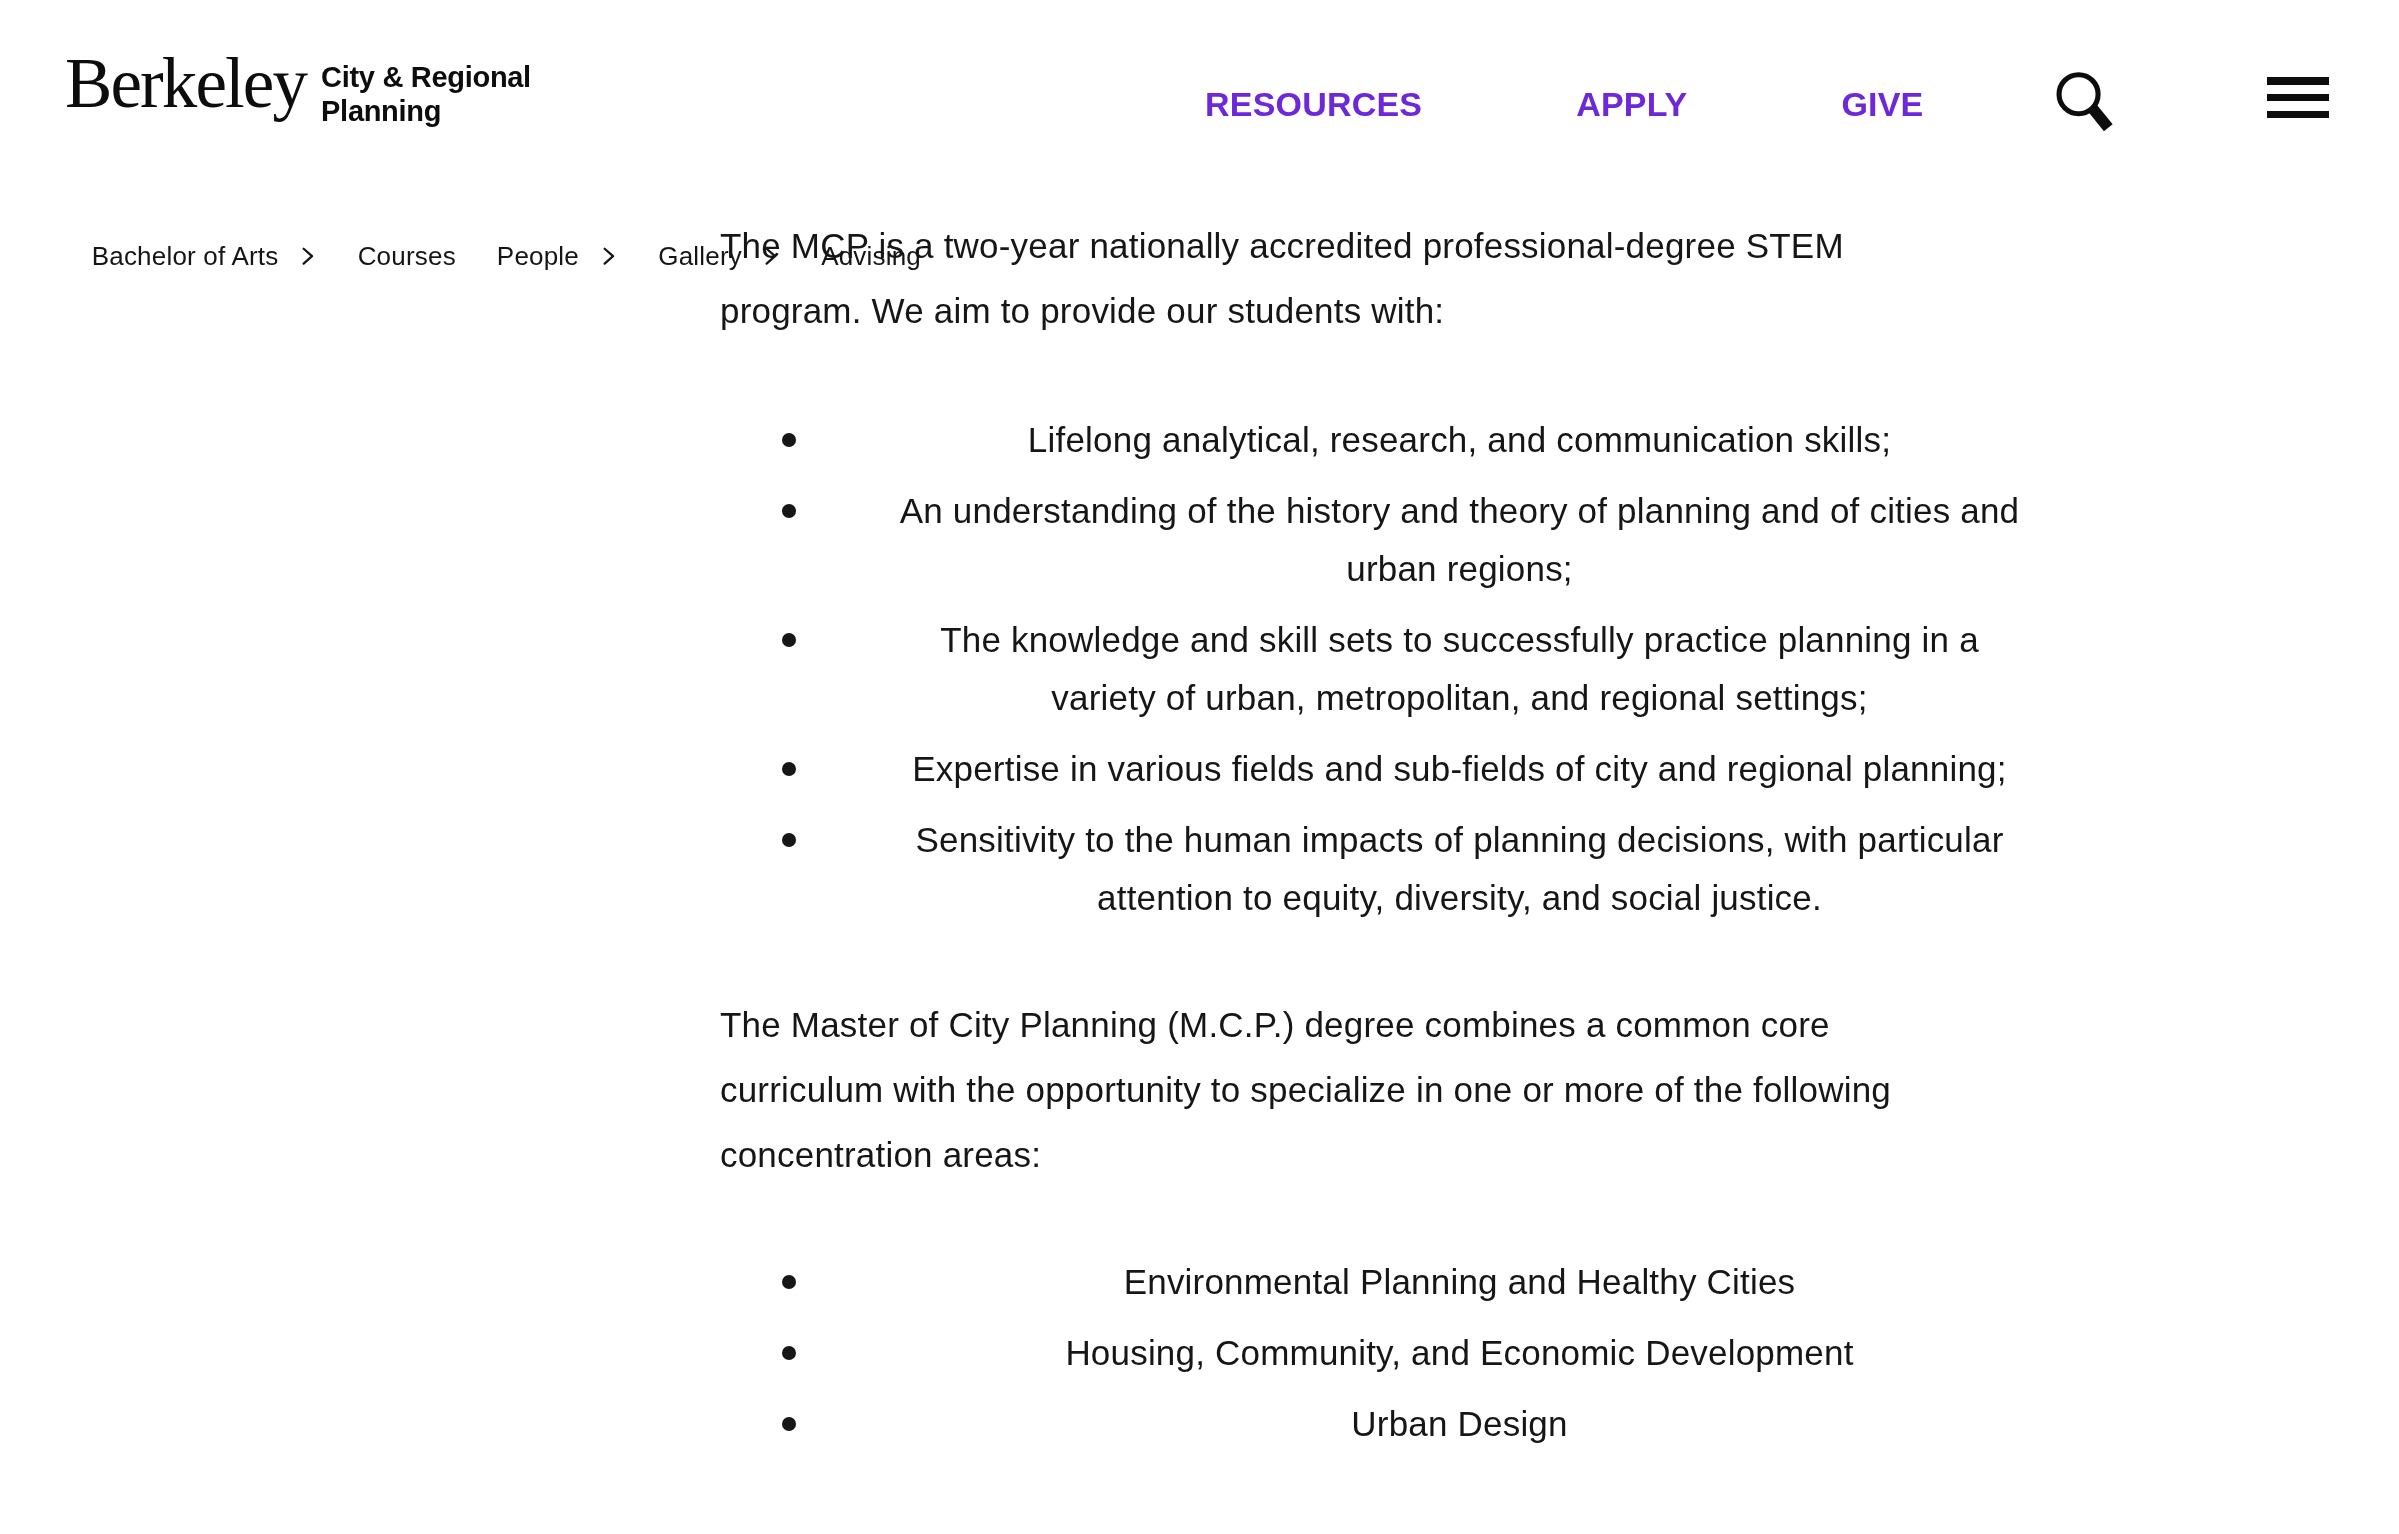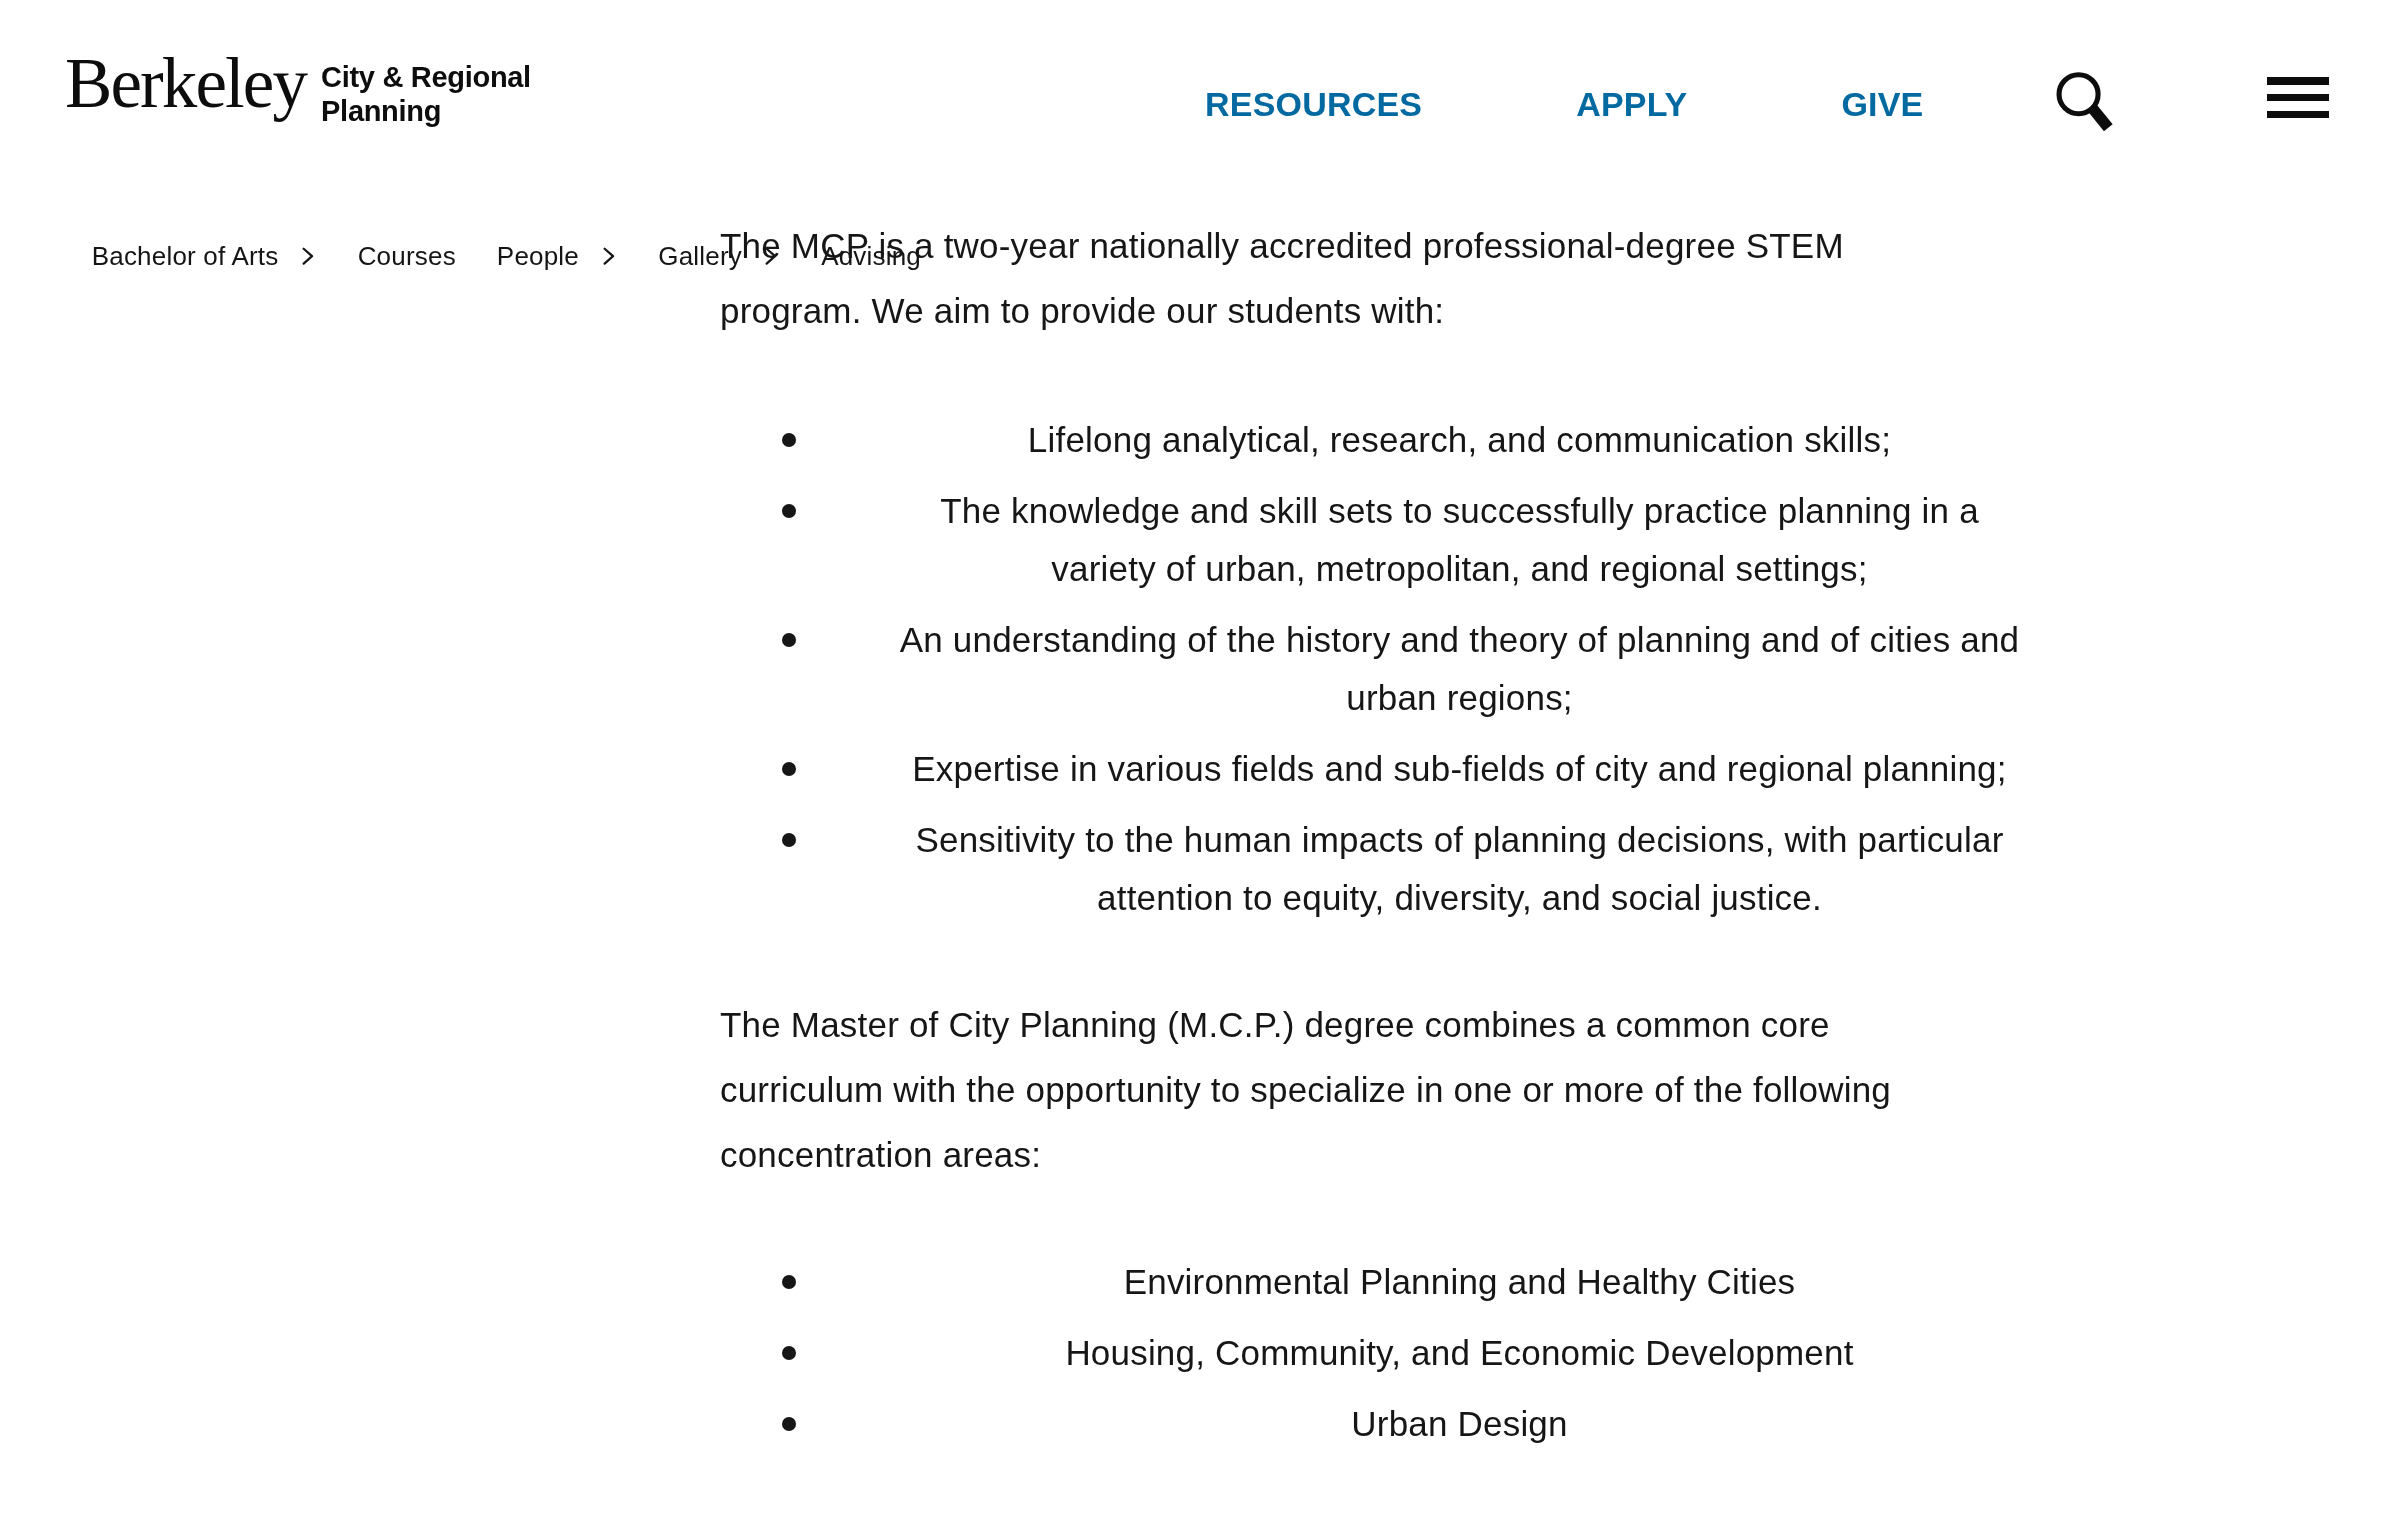--- a/index.html
+++ b/index.html
@@ -39,21 +39,21 @@
     color: #0d0d0d;
   }
 
   .topnav {
     position: absolute; left: 1205px; top: 87px;
     display: flex; gap: 154px; align-items: baseline;
   }
   .nav-link {
     font-size: 34px; line-height: 34px;
     font-weight: 800; letter-spacing: 0.2px;
-    color: #0369a1; white-space: nowrap;
+    color: #6d28d9; white-space: nowrap;
   }
 
   .search-btn { position: absolute; left: 2055px; top: 71px; width: 62px; height: 65px; }
   .menu-btn {
     position: absolute; left: 2267px; top: 77px; width: 62px; height: 41px;
     display: flex; flex-direction: column; justify-content: space-between;
   }
   .menu-bar { display: block; width: 62px; height: 7.5px; background: #0d0d0d; }
 
   
@@ -160,24 +160,24 @@
     <a class="side-item">
       <span class="side-label">Advising</span>
     </a>
   </aside>
 
 <main class="main">
   <p>The MCP is a two-year nationally accredited professional-degree STEM
 program. We aim to provide our students with:</p>
   <ul class="goals" id="goals-list">
       <li>Lifelong analytical, research, and communication skills;</li>
+      <li>An understanding of the history and theory of planning and of cities and
+urban regions;</li>
       <li>The knowledge and skill sets to successfully practice planning in a
 variety of urban, metropolitan, and regional settings;</li>
-      <li>An understanding of the history and theory of planning and of cities and
-urban regions;</li>
       <li>Expertise in various fields and sub-fields of city and regional planning;</li>
       <li>Sensitivity to the human impacts of planning decisions, with particular
 attention to equity, diversity, and social justice.</li>
     </ul>
   <p class="concentrations-intro">The Master of City Planning (M.C.P.) degree combines a common core
 curriculum with the opportunity to specialize in one or more of the following
 concentration areas:</p>
   <ul class="concentrations" id="concentrations-list">
       <li>Environmental Planning and Healthy Cities</li>
       <li>Housing, Community, and Economic Development</li>

